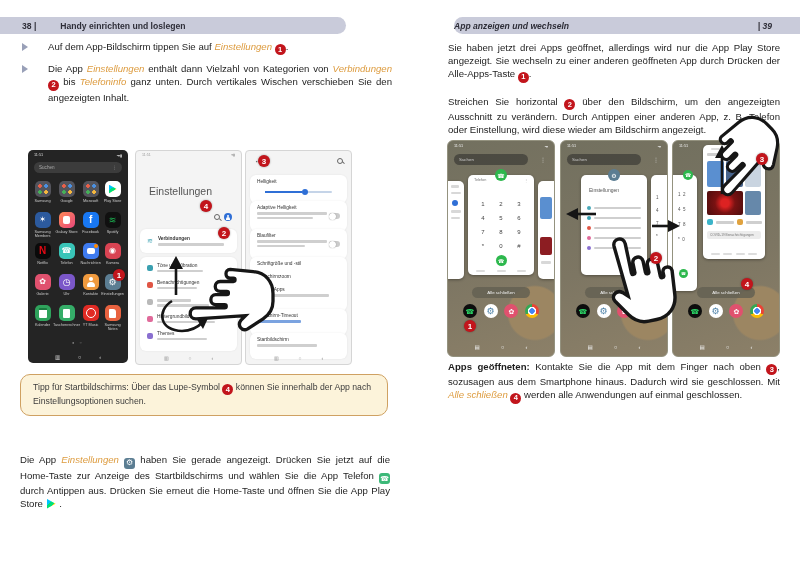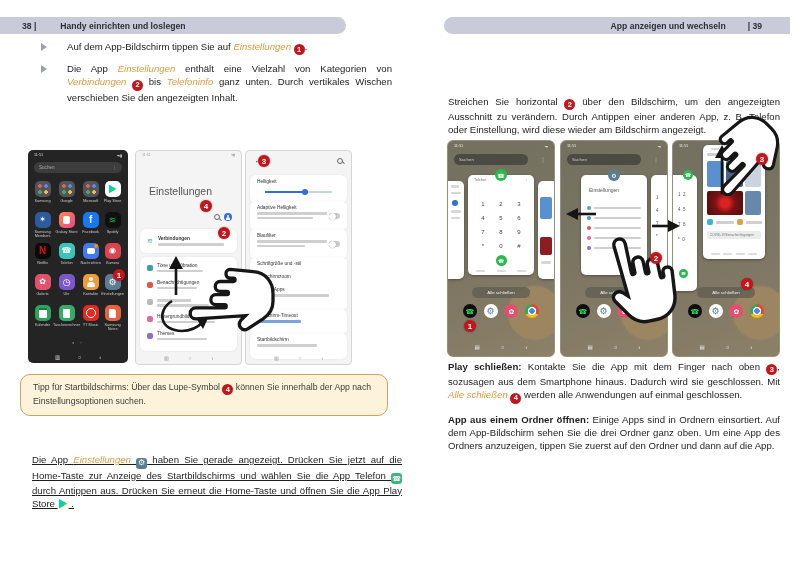--- a/index.html
+++ b/index.html
@@ -2,21 +2,21 @@
 <html><head>
 <meta charset="utf-8">
 <style>
   html,body{margin:0;padding:0;background:#fff;}
   #canvas{position:relative;width:800px;height:568px;background:#fff;overflow:hidden;
           font-family:"Liberation Sans",sans-serif;color:#1e1e1e;}
   
   .hbar{position:absolute;top:17px;height:17px;background:#c9cbda;display:flex;align-items:center;
         font-size:8.6px;font-weight:bold;color:#2e2e38;}
   .hbar-l{left:0;width:346px;border-radius:0 9px 9px 0;}
-  .hbar-r{left:444px;width:346px;border-radius:9px 0 0 9px;justify-content:flex-end;}
+  .hbar-r{left:454px;width:346px;border-radius:9px 0 0 9px;justify-content:space-between;font-style:italic;}
   .hbar-l .pnum{margin-left:22px;}
   .hbar-l .htxt{margin-left:24px;font-weight:bold;}
   .hbar-r .htxt{margin-right:22px;}
   .hbar-r .pnum{margin-right:28px;}
   
   .p{font-size:9.6px;line-height:13.2px;text-align:justify;margin:0;}
   .em{color:#dd9b3e;font-style:italic;}
   .b{font-weight:bold;}
   .badge{display:inline-flex;width:11px;height:11px;border-radius:50%;background:#c2151c;color:#fff;
          font-size:7.5px;font-weight:bold;font-style:normal;align-items:center;justify-content:center;
@@ -27,29 +27,29 @@
   .ii{display:inline-flex;width:11px;height:11px;border-radius:3px;vertical-align:-2px;
       align-items:center;justify-content:center;color:#fff;font-size:8px;line-height:1;}
   .icon-settings{background:#5b7d92;}
   .icon-settings::before{content:"⚙";}
   .icon-phone{background:#3cb878;}
   .icon-phone::before{content:"☎";font-size:7px;}
   .icon-play{background:transparent;}
   .icon-play::before{content:"";width:9px;height:10px;clip-path:polygon(0 0,100% 50%,0 100%);
       background:linear-gradient(140deg,#00c3ff 35%,#00e076 35% 60%,#ffd500 60% 80%,#ff4343 80%);}
   .bullets{position:absolute;left:22px;top:40px;width:370px;}
-  .bullet{display:flex;margin-bottom:7px;margin-left:19px;}
+  .bullet{display:flex;margin-bottom:7px;}
   .tri{flex:0 0 26px;}
   .tri::before{content:"";display:block;margin-top:3px;width:0;height:0;
       border-left:6px solid #99a0b8;border-top:4px solid transparent;border-bottom:4px solid transparent;}
   .tipbox{position:absolute;left:20px;top:374px;width:344px;background:#fcf3da;border:1.5px solid #cfa162;
           border-radius:10px;padding:6px 10px 7px 12px;}
   .tipbox .p{font-size:8.7px;line-height:12.5px;text-align:left;color:#3c3c3c;}
   .subhead{position:absolute;left:22px;top:436px;font-size:10.5px;font-weight:bold;color:#1f4b6e;margin:0;}
-  .leftpara{position:absolute;left:32px;top:453px;width:370px;text-decoration:underline;}
+  .leftpara{position:absolute;left:20px;top:453px;width:370px;}
   .rp{position:absolute;left:448px;width:332px;}
   
   .phone{position:absolute;overflow:hidden;}
   .skel{height:2.5px;background:#cfcfcf;border-radius:1px;margin-top:2px;}
   
   .phoneA{left:28px;top:150px;width:100px;height:213px;background:#242424;border-radius:5px;}
   .sbarA{display:flex;justify-content:space-between;padding:3px 6px 0 6px;font-size:3.8px;color:#ddd;}
   .searchA{margin:4px 6px 0 6px;height:11px;background:#3c3c3c;border-radius:6px;display:flex;
            align-items:center;justify-content:space-between;padding:0 5px;font-size:4.6px;color:#aaa;}
   .gridA{display:grid;grid-template-columns:repeat(4,1fr);row-gap:5px;padding:8px 4px 0 4px;}
@@ -191,21 +191,21 @@
     <span class="pnum">| 39</span>
   </div>
 
   <div class="bullets">
     <div class="bullet">
       <span class="tri"></span>
       <p class="p" style="flex:1"><span>Auf dem App-Bildschirm tippen Sie auf </span><span class="em">Einstellungen</span><span> </span><span class="badge">1</span><span>.</span></p>
     </div>
     <div class="bullet">
       <span class="tri"></span>
-      <p class="p" style="flex:1"><span>Die App </span><span class="em">Einstellungen</span><span> enthält eine Vielzahl von Kategorien von </span><span class="em">Verbindungen</span><span> </span><span class="badge">2</span><span> bis </span><span class="em">Telefoninfo</span><span> ganz unten. Durch vertikales Wischen verschieben Sie den angezeigten Inhalt.</span></p>
+      <p class="p" style="flex:1"><span>Die App </span><span class="em">Einstellungen</span><span> enthält dann Vielzahl von Kategorien von </span><span class="em">Verbindungen</span><span> </span><span class="badge">2</span><span> bis </span><span class="em">Telefoninfo</span><span> ganz unten. Durch vertikales Wischen verschieben Sie den angezeigten Inhalt.</span></p>
     </div>
   </div>
 
   <div class="phone phoneA">
     <div class="sbarA">
       <span>11:51</span>
       <span>▪▾▮</span>
     </div>
     <div class="searchA">
       <span>Suchen</span>
@@ -406,23 +406,23 @@
       <span>‹</span>
     </div>
   </div>
 
   <div class="tipbox">
     <p class="p"><span>Tipp für Startbildschirms: Über das Lupe-Symbol </span><span class="badge">4</span><span> können Sie innerhalb der App nach Einstellungsoptionen suchen.</span></p>
   </div>
 
   <p class="p leftpara"><span>Die App </span><span class="em">Einstellungen</span><span> </span><span class="ii icon-settings"></span><span> haben Sie gerade angezeigt. Drücken Sie jetzt auf die Home-Taste zur Anzeige des Startbildschirms und wählen Sie die App Telefon </span><span class="ii icon-phone"></span><span> durch Antippen aus. Drücken Sie erneut die Home-Taste und öffnen Sie die App Play Store </span><span class="ii icon-play"></span><span> .</span></p>
 
+  <p class="p rp" style="top:41px"><span>Sie haben jetzt drei Apps geöffnet, allerdings wird nur die App Play Store angezeigt. Sie wechseln zu einer anderen geöffneten App durch Drücken der Alle-Apps-Taste </span><span class="badge">1</span><span>.</span></p>
   <p class="p rp" style="top:95px"><span>Streichen Sie horizontal </span><span class="badge">2</span><span> über den Bildschirm, um den angezeigten Ausschnitt zu verändern. Durch Antippen einer anderen App, z. B. Telefon oder Einstellung, wird diese wieder am Bildschirm angezeigt.</span></p>
-  <p class="p rp" style="top:360px"><span class="b">Play schließen:</span><span> Kontakte Sie die App mit dem Finger nach oben </span><span class="badge">3</span><span>, sozusagen aus dem Smartphone hinaus. Dadurch wird sie geschlossen. Mit </span><span class="em">Alle schließen</span><span> </span><span class="badge">4</span><span> werden alle Anwendungen auf einmal geschlossen.</span></p>
-  <p class="p rp" style="top:413px"><span class="b">App aus einem Ordner öffnen:</span><span> Einige Apps sind in Ordnern einsortiert. Auf dem App-Bildschirm sehen Sie die drei Ordner ganz oben. Um eine App des Ordners anzuzeigen, tippen Sie zuerst auf den Ordner und dann auf die App.</span></p>
+  <p class="p rp" style="top:360px"><span class="b">Apps geöffneten:</span><span> Kontakte Sie die App mit dem Finger nach oben </span><span class="badge">3</span><span>, sozusagen aus dem Smartphone hinaus. Dadurch wird sie geschlossen. Mit </span><span class="em">Alle schließen</span><span> </span><span class="badge">4</span><span> werden alle Anwendungen auf einmal geschlossen.</span></p>
 
   <div class="phone swph swD">
     <div class="sbarS">
       <span>11:51</span>
       <span>▪▾</span>
     </div>
     <div class="swsearch">
         <span>Suchen</span>
       </div>
     <div class="swdots">⋮</div>

